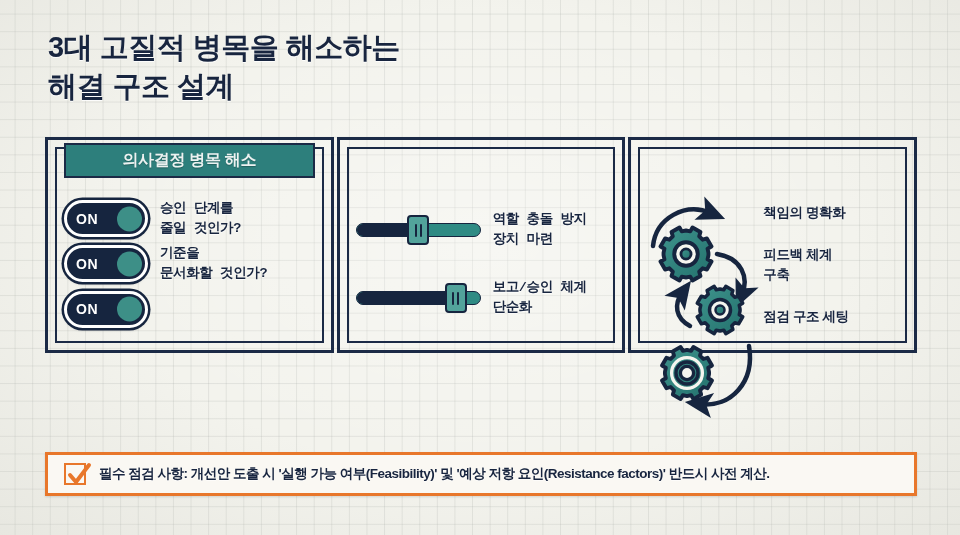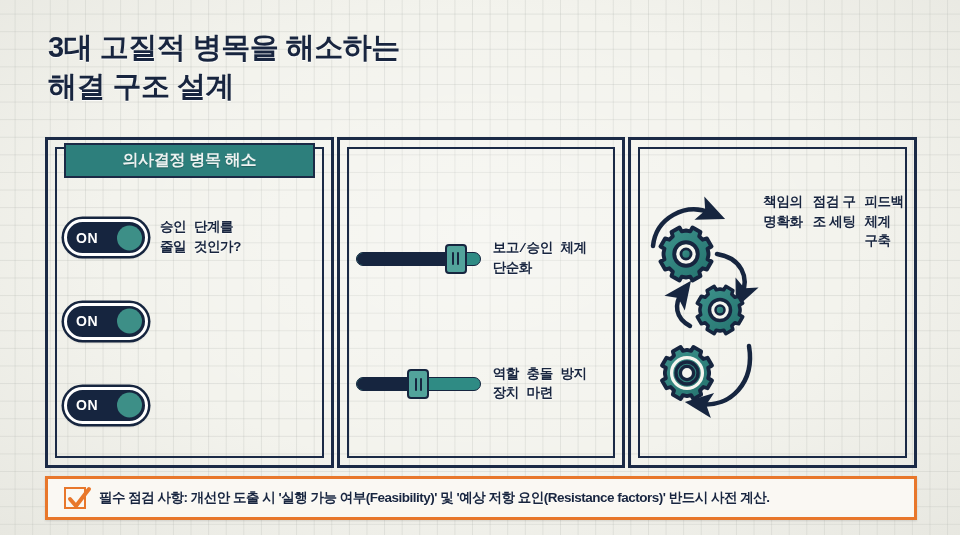--- a/index.html
+++ b/index.html
@@ -48,21 +48,21 @@
     text-shadow: 0 1px 0 rgba(255,255,255,0.8);
     z-index: 3;
   }
 
   
   .panels {
     position: absolute;
     left: 45px;
     top: 137px;
     width: 872px;
-    height: 331px;
+    height: 216px;
     display: flex;
     gap: 3px;
     z-index: 3;
     justify-content: center;
   }
   .panel {
     position: relative;
     flex: 1 1 0;
     box-sizing: border-box;
     border: 3px solid #1b2a46;
@@ -224,39 +224,39 @@
     bottom: 14px;
     z-index: 5;
   }
   .gear-labels {
     position: absolute;
     left: 132px;
     right: 8px;
     top: 52px;
     bottom: 12px;
     display: flex;
-    flex-direction: row;
+    flex-direction: column;
     justify-content: space-around;
     z-index: 5;
   }
   .gear-label {
     font-size: 13.5px;
     font-weight: bold;
     color: #18253f;
     line-height: 1.45;
     letter-spacing: -0.4px;
     white-space: pre-line;
     text-shadow: 0 1px 0 rgba(255,255,255,0.7);
   }
 
   
   .banner {
     position: absolute;
     left: 45px;
-    top: 476px;
+    top: 452px;
     width: 872px;
     height: 44px;
     box-sizing: border-box;
     background: #faf8f3;
     border: 3px solid #e8772b;
     display: flex;
     align-items: center;
     padding-left: 16px;
     gap: 13px;
     z-index: 3;
@@ -303,63 +303,65 @@
           </div>
           <div class="row-label">승인 단계를
 줄일 것인가?</div>
         </div>
 
         <div class="row">
           <div class="toggle">
             <span class="toggle-text">ON</span>
             <span class="toggle-knob"></span>
           </div>
+          <div class="row-label">기준을
+문서화할 것인가?</div>
         </div>
 
         <div class="row">
           <div class="toggle">
             <span class="toggle-text">ON</span>
             <span class="toggle-knob"></span>
           </div>
         </div>
 
       </div>
     </div>
 
     <div class="panel">
       <div class="panel-inner-frame"></div>
       <div class="panel-body">
 
+
+        <div class="row">
+          <div class="slider">
+            <div class="slider-track">
+              <div class="slider-fill" id="fill-1" style="width: 50%;"></div>
+            </div>
+            <div class="slider-handle" id="handle-1" style="left: 50%;">
+              <span class="slider-grip"></span>
+              <span class="slider-grip"></span>
+            </div>
+          </div>
+          <div class="row-label">역할 충돌 방지
+장치 마련</div>
+        </div>
 
         <div class="row">
           <div class="slider">
             <div class="slider-track">
               <div class="slider-fill" id="fill-2" style="width: 80%;"></div>
             </div>
             <div class="slider-handle" id="handle-2" style="left: 80%;">
               <span class="slider-grip"></span>
               <span class="slider-grip"></span>
             </div>
           </div>
           <div class="row-label">보고/승인 체계
 단순화</div>
-        </div>
-
-        <div class="row">
-          <div class="slider">
-            <div class="slider-track">
-              <div class="slider-fill" id="fill-1" style="width: 50%;"></div>
-            </div>
-            <div class="slider-handle" id="handle-1" style="left: 50%;">
-              <span class="slider-grip"></span>
-              <span class="slider-grip"></span>
-            </div>
-          </div>
-          <div class="row-label">역할 충돌 방지
-장치 마련</div>
         </div>
 
       </div>
     </div>
 
     <div class="panel">
       <div class="panel-inner-frame"></div>
 
       <div class="gear-col">
         <svg width="118" height="228" viewBox="0 0 118 228">
@@ -406,23 +408,23 @@
             <circle cx="0" cy="0" r="20" fill="none" stroke="#16253f" stroke-width="6"></circle>
             <circle cx="0" cy="0" r="12" fill="#f5f5ef" stroke="#16253f" stroke-width="6"></circle>
           </g>
 
           <path d="M104,150 C110,186 86,212 55,208" fill="none" stroke="#16253f" stroke-width="4.5" stroke-linecap="round" marker-end="url(#arrowHead)"></path>
         </svg>
       </div>
 
       <div class="gear-labels">
         <div class="gear-label">책임의 명확화</div>
-        <div class="gear-label">점검 구조 세팅</div>
         <div class="gear-label">피드백 체계
 구축</div>
+        <div class="gear-label">점검 구조 세팅</div>
       </div>
     </div>
 
   </div>
 
   <div class="banner">
     <div class="check-box">
       <svg width="30" height="30" viewBox="0 0 30 30">
         <path d="M7,16 L13,23 L26,6" fill="none" stroke="#e8772b" stroke-width="4" stroke-linecap="round" stroke-linejoin="round"></path>
       </svg>

